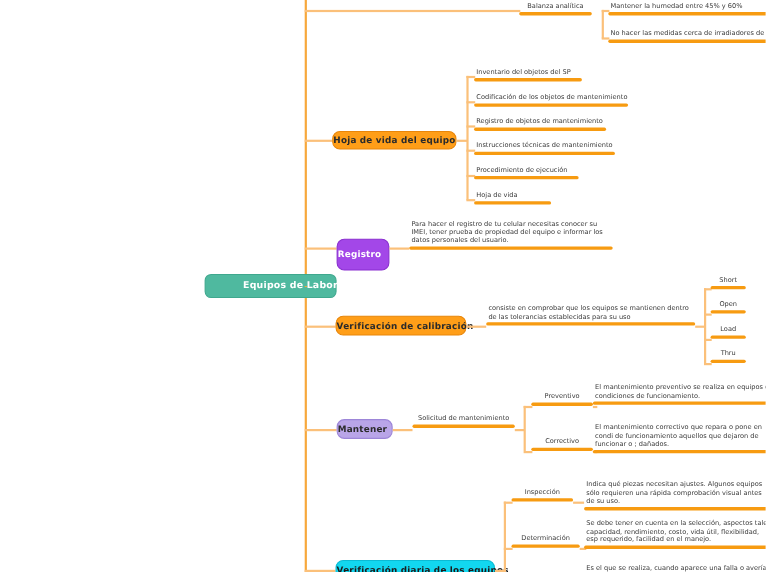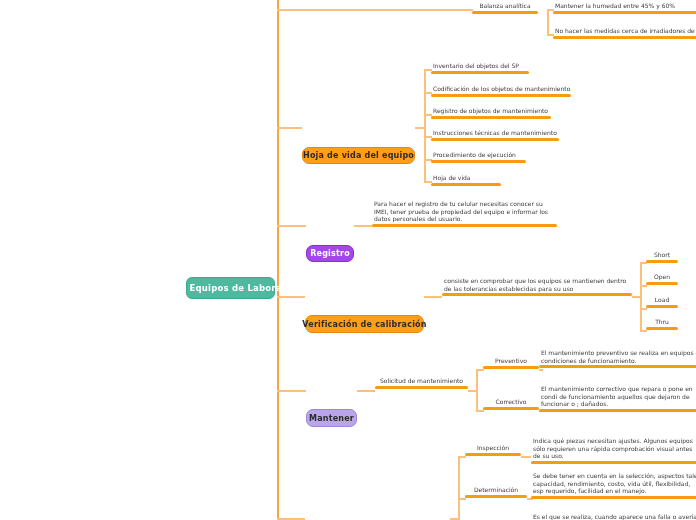--- a/index.html
+++ b/index.html
@@ -11,24 +11,23 @@
   #canvas{position:relative;width:696px;height:520px;overflow:hidden;}
 
   
   .vline{position:absolute;width:1.5px;background:#F7A83C;}
   .hline{position:absolute;height:1.5px;background:#F7A83C;}
   .vline.soft,.hline.soft{background:#FBC07A;}
 
   
   .chip{
     position:absolute;box-sizing:border-box;
-    display:flex;align-items:center;justify-content:center;
+    display:flex;align-items:center;justify-content:flex-start;
     border-radius:7px;font-weight:bold;white-space:nowrap;
     letter-spacing:.2px;
-    margin-top:28px;
   }
   .chip.root{
     background:#4FB99F;border:1.5px solid #3FA88E;color:#ffffff;
     font-size:8.5px;border-radius:6px;
   }
   .chip.orange{
     background:#FF9E18;border:1.5px solid #E8860A;color:#2b2b2b;
     font-size:8px;
   }
   .chip.purple{
@@ -54,21 +53,21 @@
   .leaf .bar{height:3px;background:#F79B11;border-radius:1.5px;display:block;}
   .leaf.center .ltext{text-align:center;}
 </style>
 </head>
 <body>
 
 <div id="canvas">
 
   <div class="vline" style="left:277px;top:0px;height:520px;"></div>
 
-  <div class="chip root" style="left:186px;top:249px;width:89px;height:22px;padding-left:34px;">
+  <div class="chip root" style="left:186px;top:249px;width:120px;height:22px;padding-left:34px;">
     <span>Equipos de Laboratorio</span>
   </div>
   <div class="hline" style="left:277px;top:259.5px;width:2px;"></div>
 
   <div class="hline soft" style="left:277px;top:9px;width:196px;"></div>
 
   <div class="leaf center" style="left:472px;top:2px;width:66px;">
     <span class="ltext">Balanza analítica</span>
     <span class="bar"></span>
   </div>
@@ -122,21 +121,21 @@
     <span class="ltext">Procedimiento de ejecución</span>
     <span class="bar"></span>
   </div>
   <div class="leaf" style="left:431px;top:174px;width:70px;">
     <span class="ltext">Hoja de vida</span>
     <span class="bar"></span>
   </div>
 
   <div class="hline soft" style="left:277px;top:225px;width:29px;"></div>
 
-  <div class="chip purple" style="left:306px;top:217px;width:48px;height:17px;">
+  <div class="chip purple" style="left:306px;top:217px;width:48px;height:29px;">
     <span>Registro</span>
   </div>
 
   <div class="hline soft" style="left:354px;top:225px;width:18px;"></div>
 
   <div class="leaf" style="left:372px;top:200px;width:185px;">
     <span class="ltext wrap">Para hacer el registro de tu celular necesitas conocer su IMEI, tener prueba de propiedad del equipo e informar los datos personales del usuario.</span>
     <span class="bar"></span>
   </div>
 

